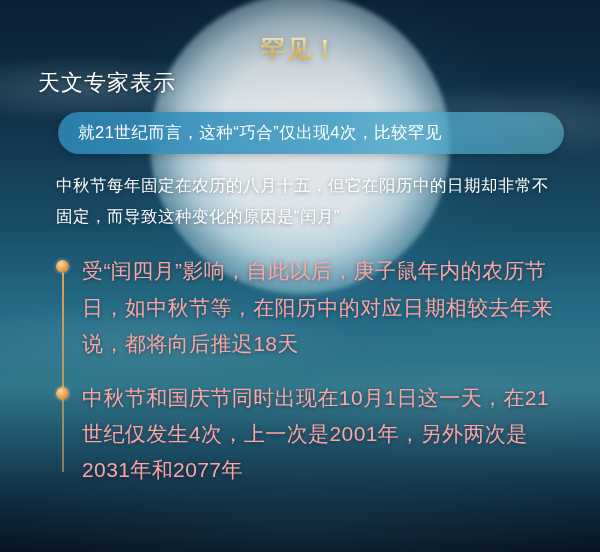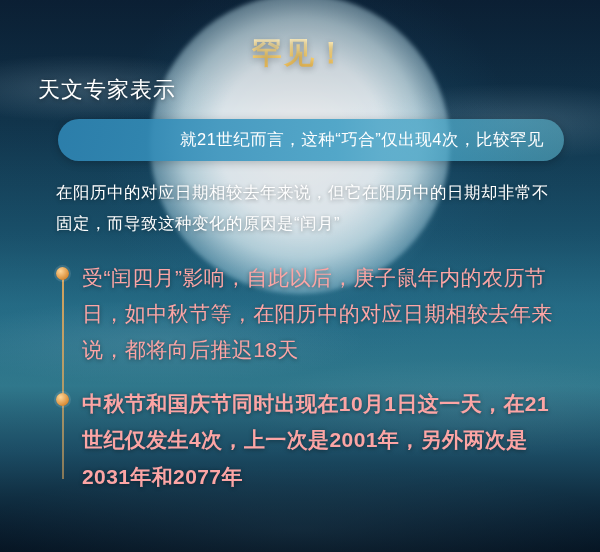--- a/index.html
+++ b/index.html
@@ -58,21 +58,21 @@
     position: relative;
     z-index: 5;
     width: 600px;
     height: 552px;
     box-sizing: border-box;
     padding: 36px 22px 14px 22px;
   }
   
   .headline-top {
     text-align: center;
-    font-size: 30px;
+    font-size: 24px;
     font-weight: bold;
     letter-spacing: 2px;
     color: #ffe9a8;
     background: linear-gradient(180deg, #fff6d2 0%, #ffd97a 55%, #f3bf55 100%);
     -webkit-background-clip: text;
     background-clip: text;
     -webkit-text-fill-color: transparent;
     text-shadow: 0 2px 6px rgba(0,0,0,0.28);
     margin: 0 0 6px 0;
     line-height: 1.1;
@@ -103,21 +103,20 @@
   .pill {
     margin: 0 14px 16px 36px;
     padding: 10px 20px;
     border-radius: 22px;
     background: linear-gradient(90deg, rgba(46,132,178,0.92) 0%, rgba(63,158,196,0.88) 55%, rgba(96,190,214,0.55) 100%);
     color: #ffffff;
     font-size: 16.5px;
     letter-spacing: 0.5px;
     box-shadow: 0 2px 8px rgba(0,0,0,0.22);
     white-space: nowrap;
-    text-align: right;
   }
   
   .para-block {
     margin: 0 18px 22px 34px;
     color: #ffffff;
     font-size: 16.5px;
     line-height: 1.85;
     letter-spacing: 0.5px;
     text-shadow: 0 1px 4px rgba(0,0,0,0.40);
   }
@@ -137,21 +136,21 @@
   }
   .tl-item {
     position: relative;
     margin-bottom: 18px;
     color: #fca5a5;
     font-size: 21px;
     line-height: 1.72;
     letter-spacing: 0.4px;
     text-shadow: 0 1px 4px rgba(0,0,0,0.45);
   }
-  .tl-item:last-child { margin-bottom: 0; font-weight: bold; }
+  .tl-item:last-child { margin-bottom: 0; }
   .tl-dot {
     position: absolute;
     left: -26px;
     top: 7px;
     width: 13px;
     height: 13px;
     border-radius: 50%;
     background: radial-gradient(circle at 35% 32%, #ffd79a, #d98c36 70%, #b9701f 100%);
     box-shadow: 0 0 0 2px rgba(255,255,255,0.12);
   }
@@ -167,21 +166,21 @@
   <div class="bg-veil"></div>
 
   <div class="content">
 
     <div class="headline-top">罕见！</div>
 
     <div class="sub-title">天文专家表示</div>
 
     <div class="pill">就21世纪而言，这种“巧合”仅出现4次，比较罕见</div>
 
-    <div class="para-block">在阳历中的对应日期相较去年来说，但它在阳历中的日期却非常不固定，而导致这种变化的原因是“闰月”</div>
+    <div class="para-block">中秋节每年固定在农历的八月十五，但它在阳历中的日期却非常不固定，而导致这种变化的原因是“闰月”</div>
 
     <div class="timeline">
       <div class="timeline-line"></div>
 
       <div class="tl-item">
         <span class="tl-dot"></span>
         <span class="tl-text">受“闰四月”影响，自此以后，庚子鼠年内的农历节日，如中秋节等，在阳历中的对应日期相较去年来说，都将向后推迟18天</span>
       </div>
 
 

